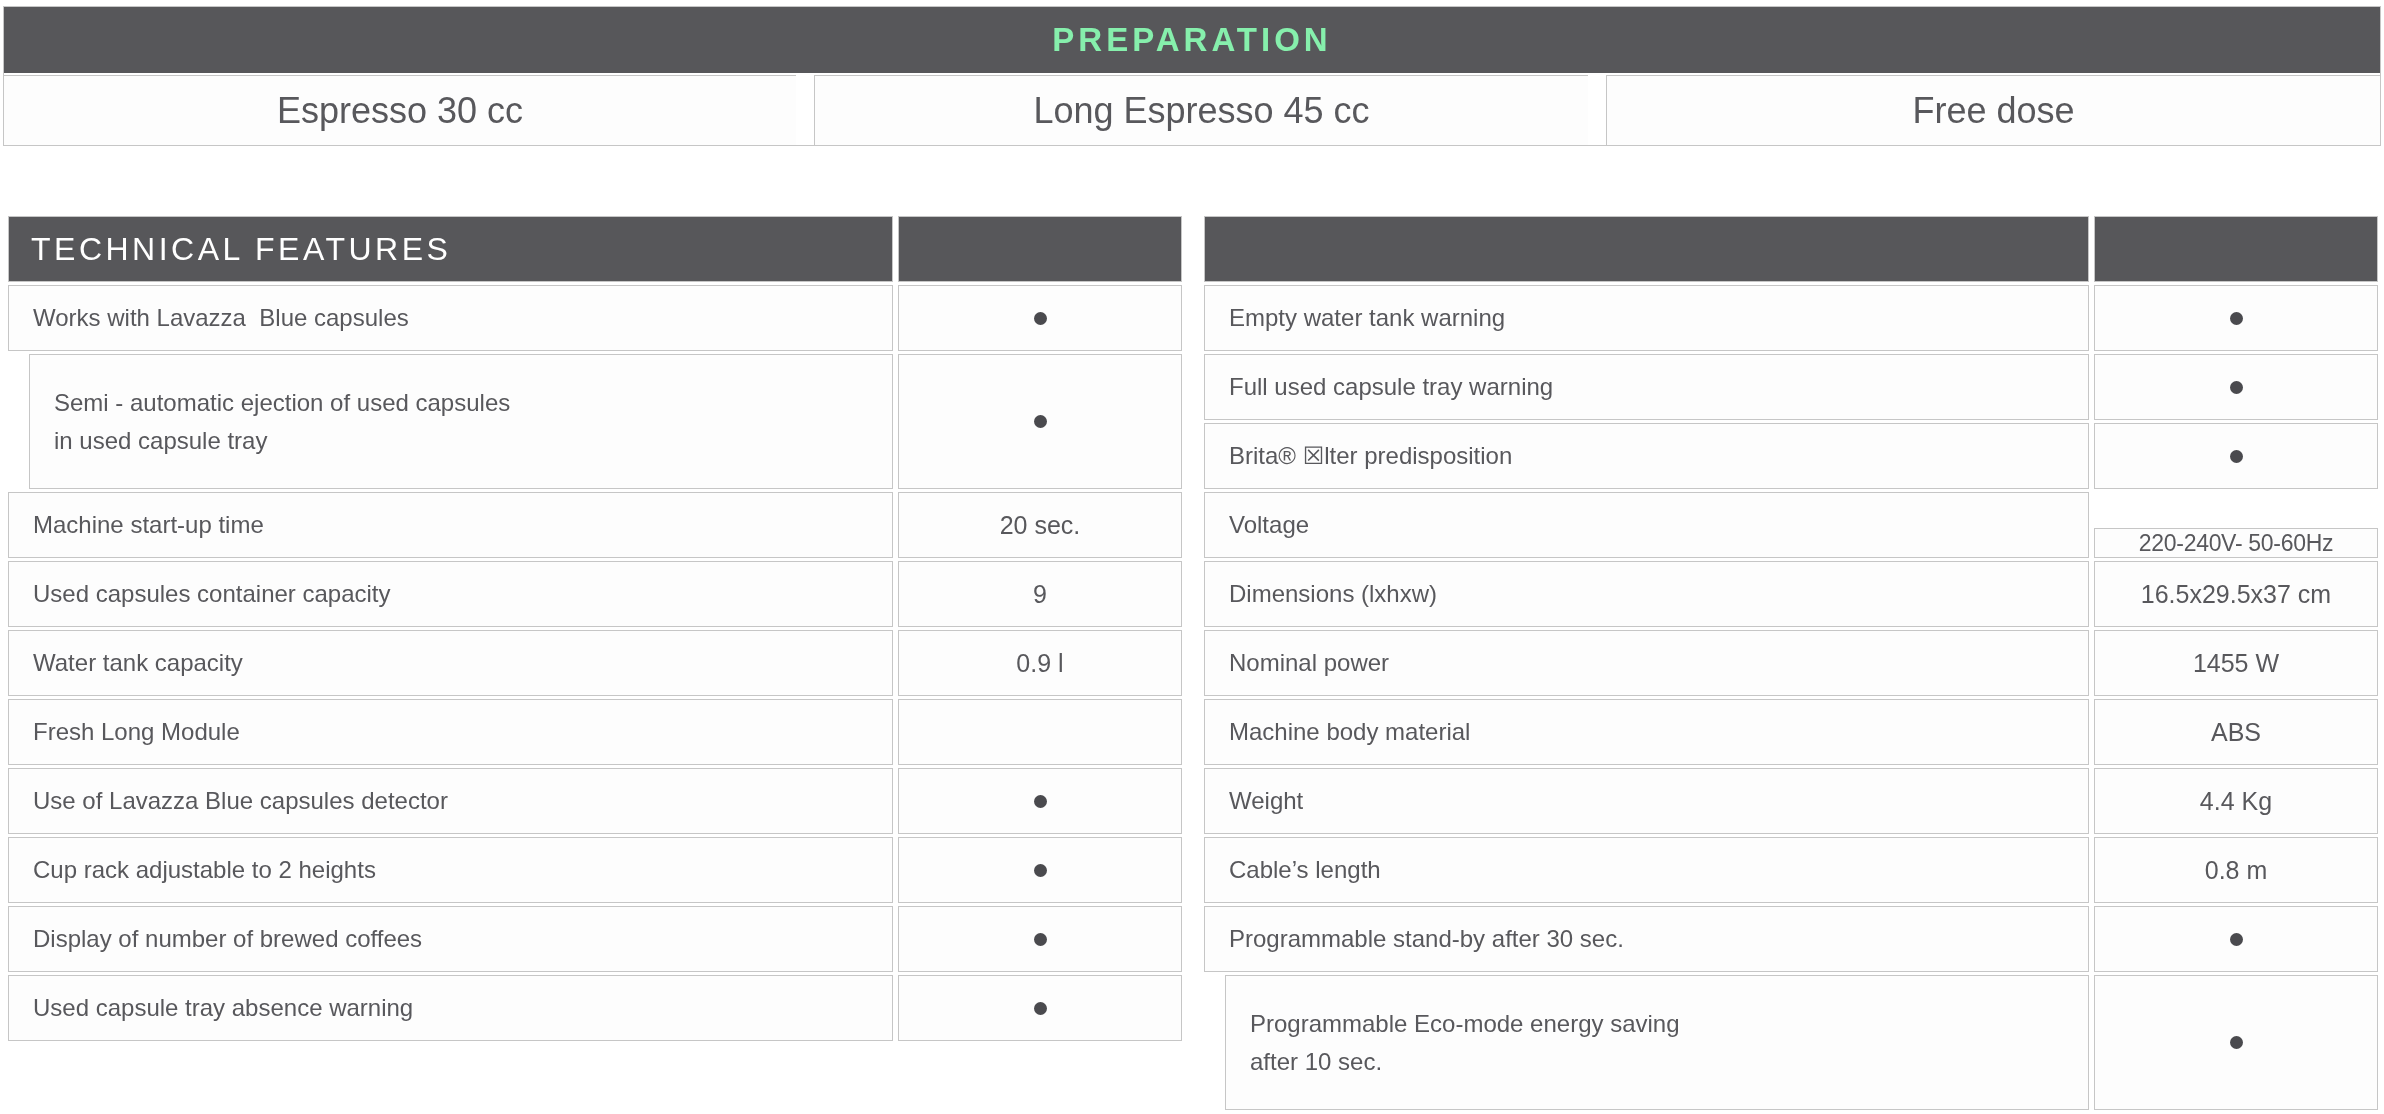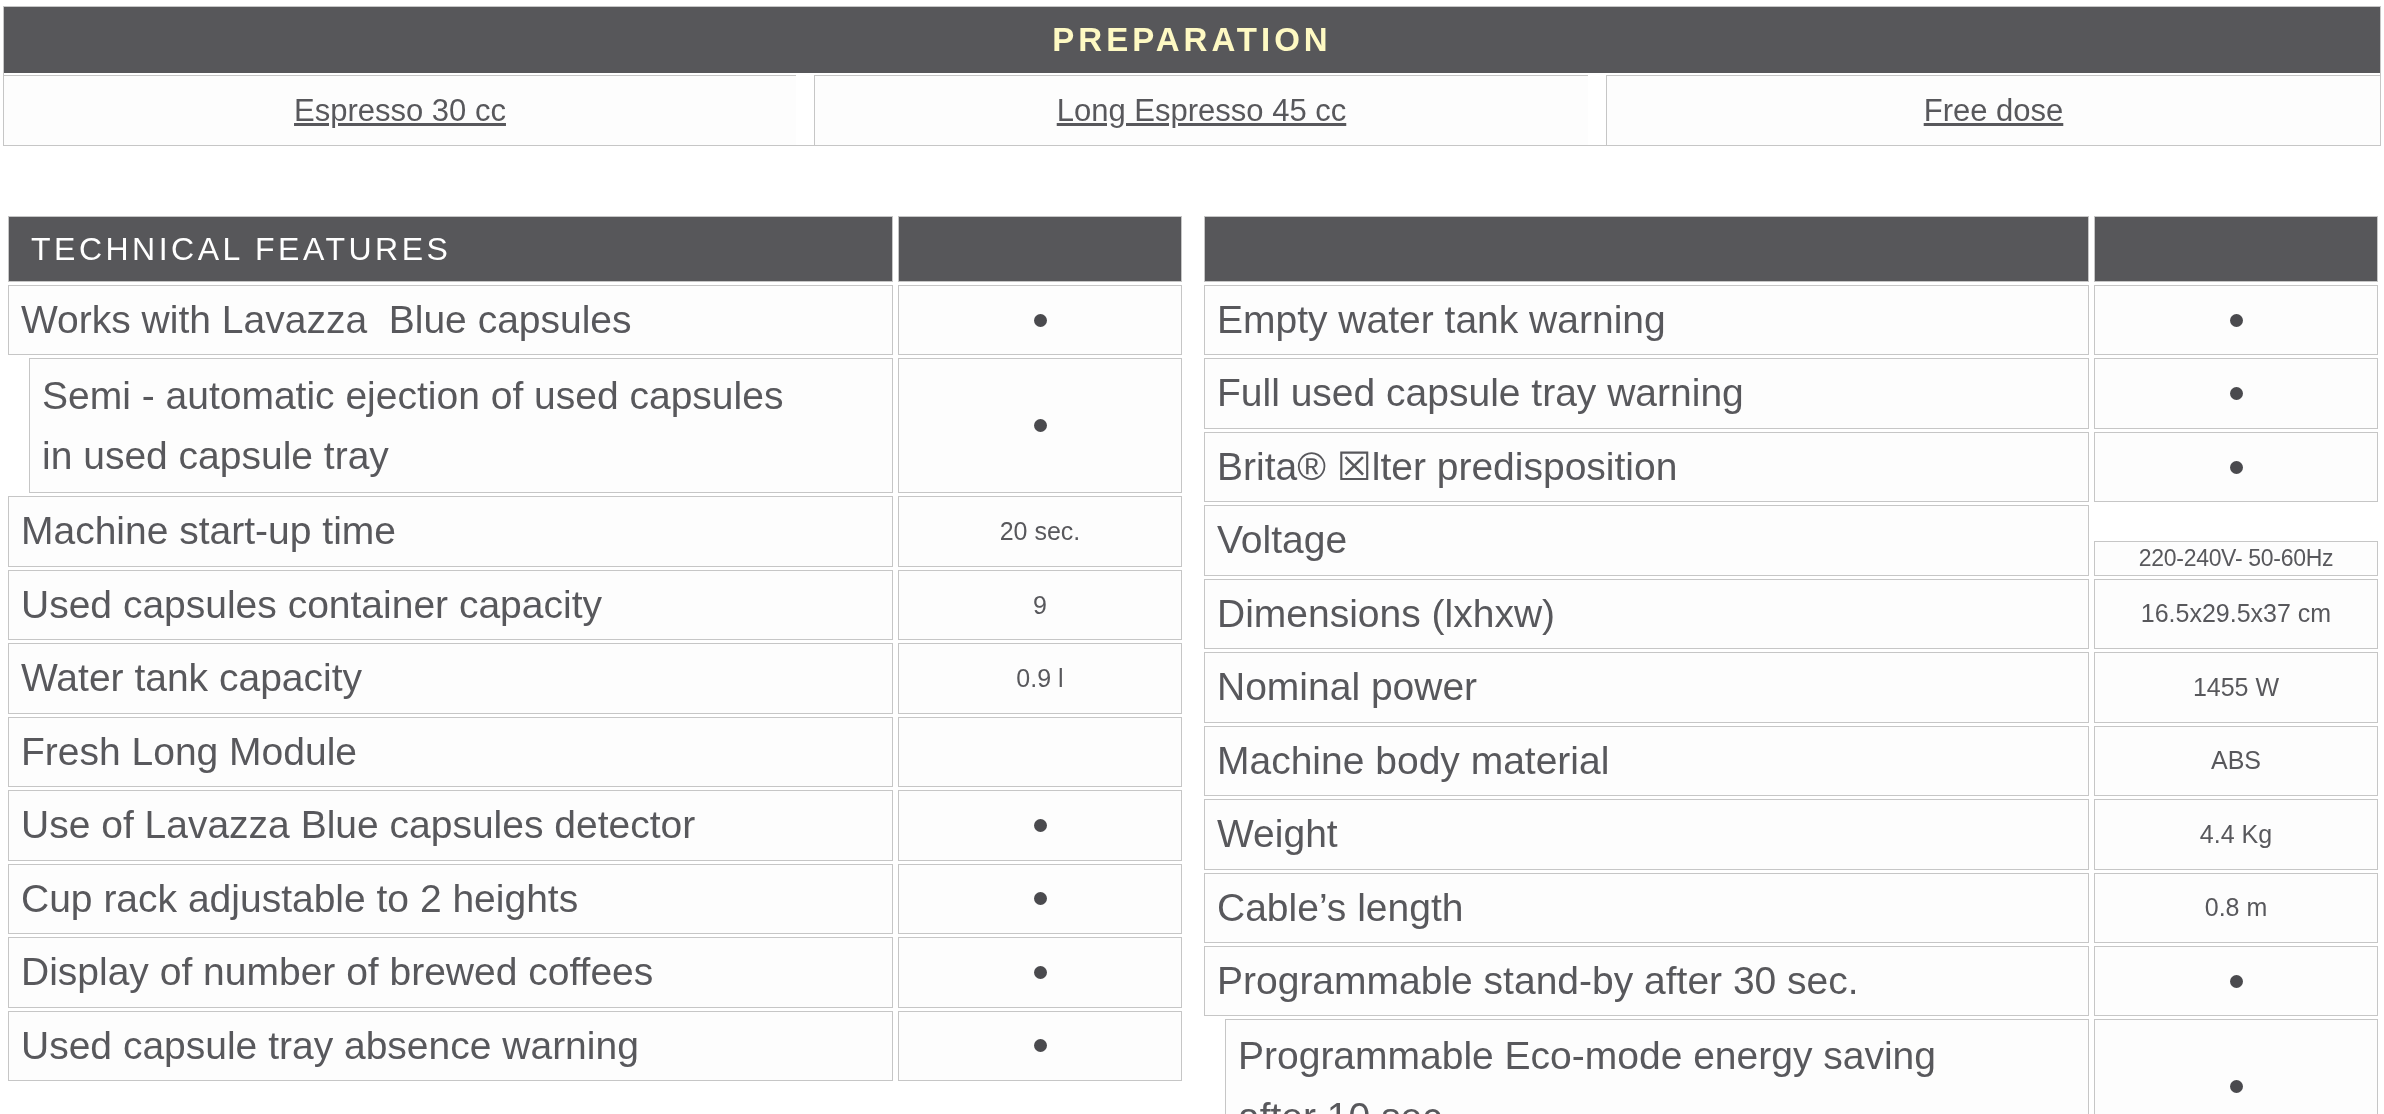--- a/index.html
+++ b/index.html
@@ -28,39 +28,38 @@
     margin: 6px 3px 0 3px;
     border: 1px solid var(--border);
     background: #ffffff;
   }
   .prep-header {
     height: 66px;
     background: var(--header-bg);
     display: flex;
     align-items: center;
     justify-content: center;
-    color: #fef9c3;
+    color: #86efac;
     font-size: 33px;
     font-weight: bold;
     letter-spacing: 4px;
   }
   .prep-row {
     display: grid;
     grid-template-columns: repeat(3, 1fr);
     margin-top: 2px;
   }
   .prep-cell {
     height: 70px;
     display: flex;
     align-items: center;
     justify-content: center;
-    font-size: 31px;
+    font-size: 36px;
     background: var(--cell-bg);
     border-top: 1px solid var(--border);
-    text-decoration: underline;
   }
   .prep-cell + .prep-cell { border-left: 1px solid var(--border); margin-left: 18px; }
 
   
   .tables {
     display: flex;
     gap: 22px;
     margin: 70px 6px 0 8px;
   }
   .spec-table { flex: 1; }
@@ -87,22 +86,22 @@
   }
   .t-row { min-height: 66px; }
   .t-row.tall { min-height: 135px; margin-left: 21px; }
   .cell {
     background: var(--cell-bg);
     border: 1px solid var(--border);
   }
   .cell.label {
     display: flex;
     align-items: center;
-    padding: 4px 10px 4px 12px;
-    font-size: 39px;
+    padding: 4px 10px 4px 24px;
+    font-size: 24px;
     line-height: 1.55;
     white-space: pre-wrap;
   }
   .cell.value {
     display: flex;
     align-items: center;
     justify-content: center;
     font-size: 25px;
     padding: 0 4px;
     text-align: center;

